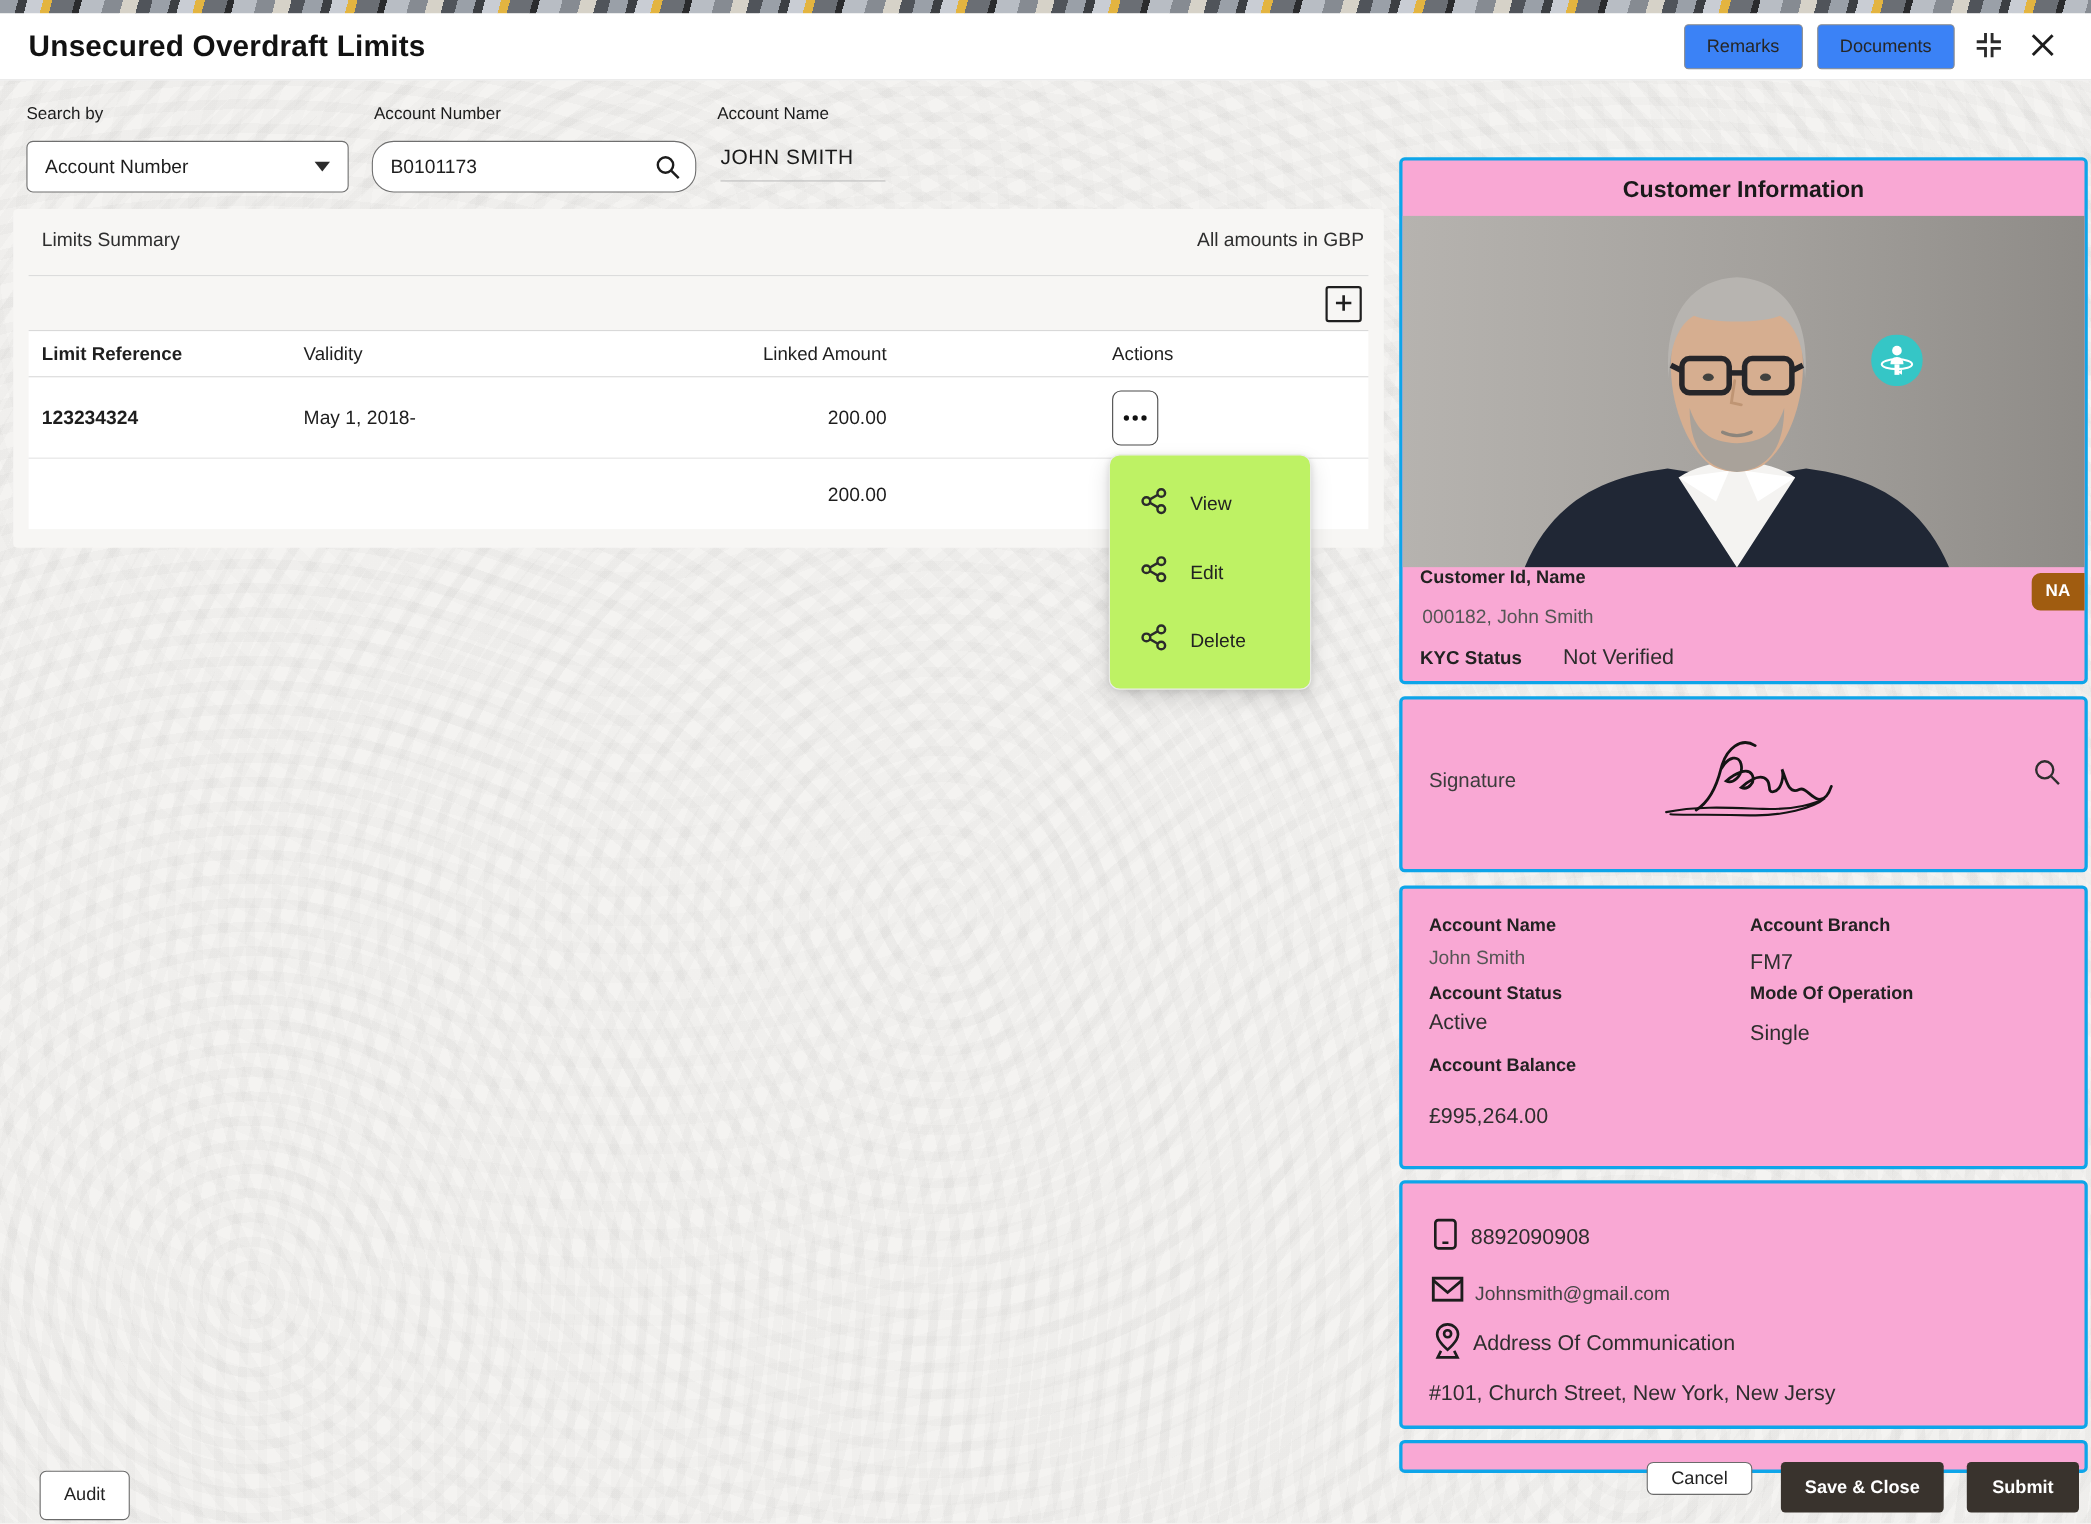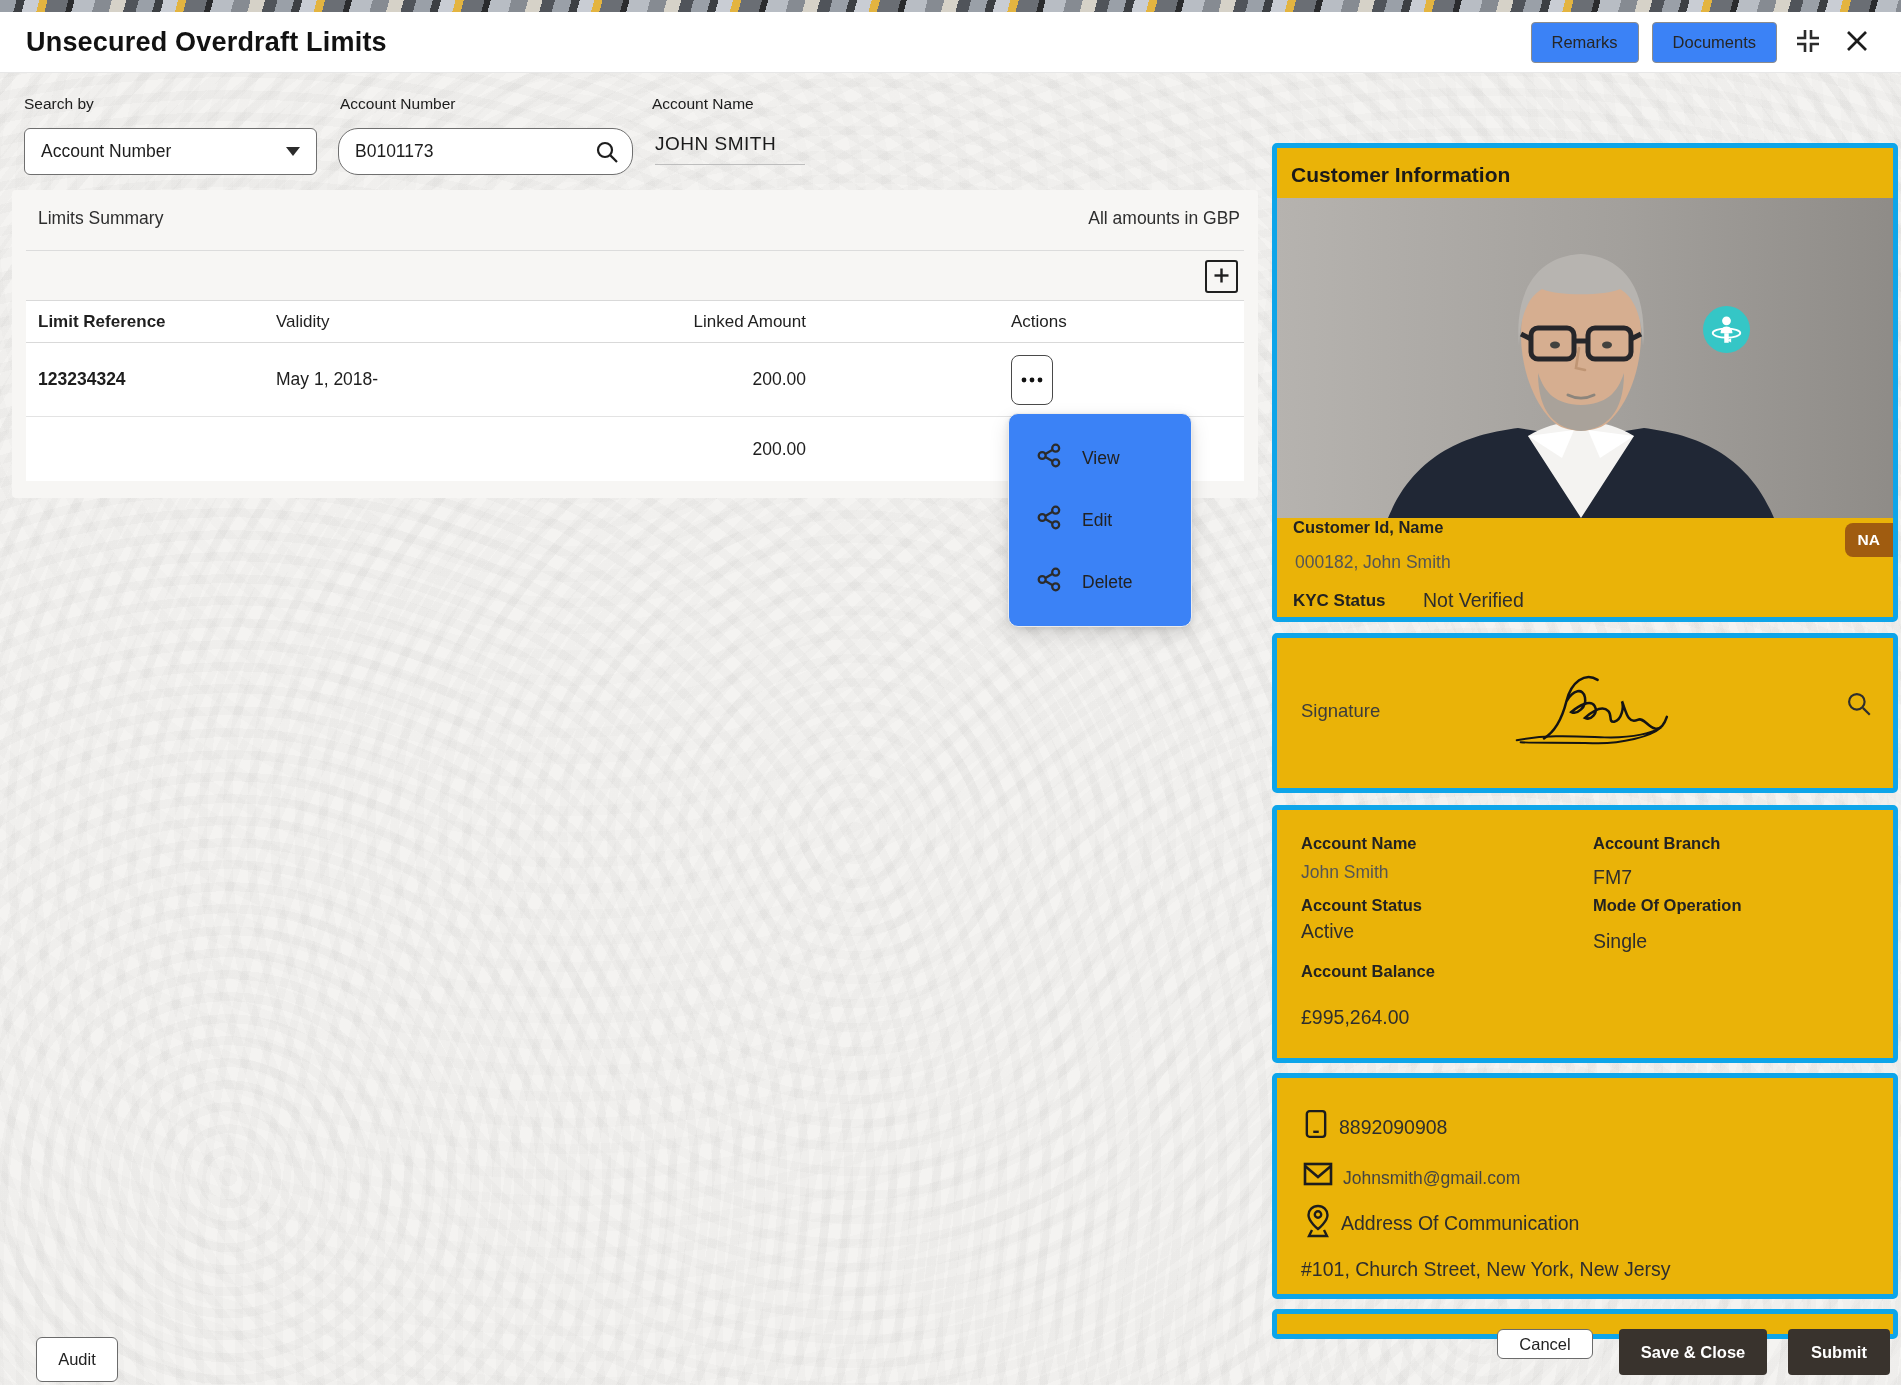--- a/index.html
+++ b/index.html
@@ -58,29 +58,29 @@
   .thead { height:43px; border-top:1px solid #d9d9d9; border-bottom:1px solid #d9d9d9;
     font-size:17px; color:#1f1f1f; }
   .tdata { height:74px; border-bottom:1px solid #e3e3e3; font-size:17.5px; color:#1d1d1d; }
   .ttotal { height:64px; font-size:17.5px; color:#1d1d1d; }
   .c1 { width:250px; padding-left:12px;font-weight:bold; } .c2 { width:330px; } .c3 { width:200px; text-align:right; }
   .c4 { flex:1; padding-left:205px; }
   .dots-btn { width:42px; height:50px; background:#fff; border:1px solid #4a4a4a; border-radius:8px;
     display:flex; align-items:center; justify-content:center; cursor:pointer; }
 
   
-  .popover { position:absolute; left:1008px; top:413px; width:184px; background:#3b82f6;
+  .popover { position:absolute; left:1008px; top:413px; width:184px; background:#bef264;
     border:1px solid #ececec; border-radius:10px; padding:13px 0;
     box-shadow:0 2px 6px rgba(0,0,0,.10), 0 8px 20px rgba(0,0,0,.12); z-index:30; }
   .menu-item { display:flex; align-items:center; gap:19px; padding:15px 10px 15px 27px;
     font-size:17.5px; color:#222; cursor:pointer; }
 
   
-  .rcard { position:absolute; left:1272px; width:626px; background:#eab308;
-    border:5px solid #0ea5e9; border-radius:5px; z-index:2; }
+  .rcard { position:absolute; left:1272px; width:626px; background:#f9a8d4;
+    border:3px solid #0ea5e9; border-radius:5px; z-index:2;text-align:center; }
   .ci-title { font-size:21px; font-weight:600; color:#1a1a1a; padding:15px 14px 11px; }
   .photo { position:relative; width:100%; height:320px; overflow:hidden; }
   .p360 { position:absolute; left:426px; top:108px; width:47px; height:47px; cursor:pointer; }
   .na-badge { position:absolute; right:0; top:375px; background:#a05c10; color:#fff;
     font-weight:bold; font-size:15.5px; padding:8px 13px; border-radius:8px 0 0 8px; }
   .lbl-b { position:absolute; font-size:16.5px; font-weight:bold; color:#222; }
   .val-g { position:absolute; font-size:17.5px; color:#555; }
   .val-d { position:absolute; font-size:19.5px; color:#2e2e2e; }
   .sig-zoom { position:absolute; right:20px; top:52px; cursor:pointer; background:none; border:none; }
 

